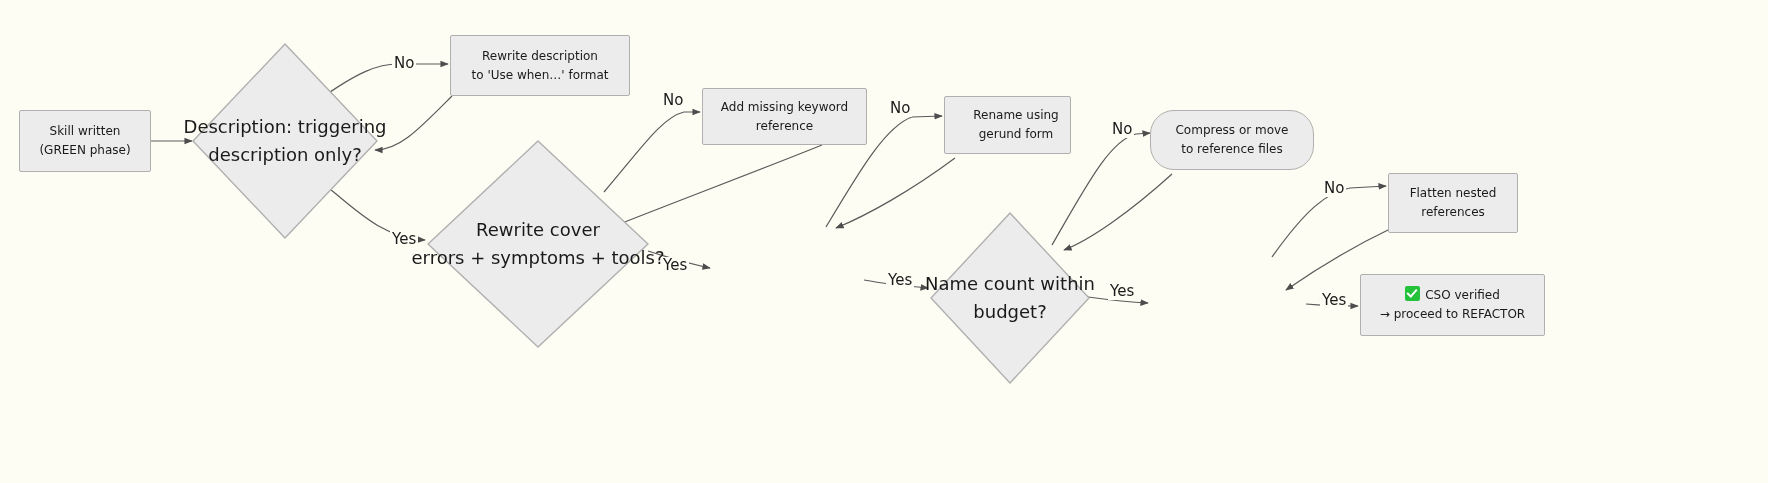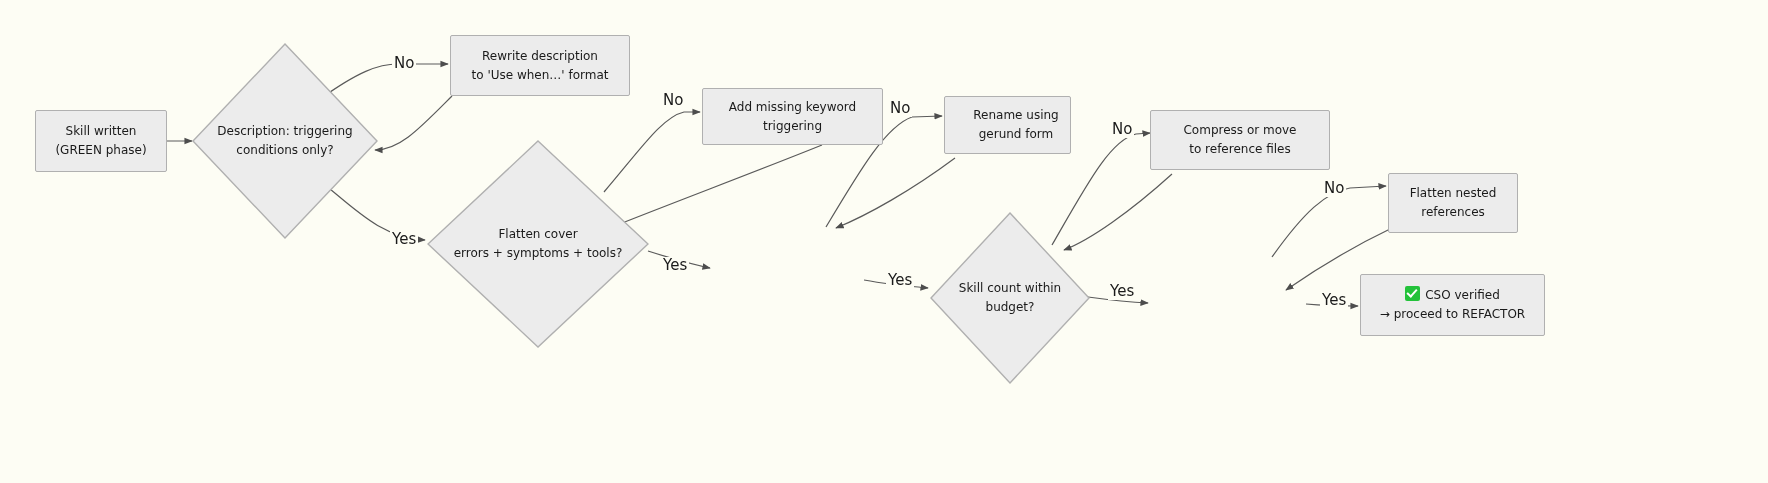--- a/index.html
+++ b/index.html
@@ -62,21 +62,21 @@
   .diamond-wrap .label {
     position: absolute;
     left: 0;
     top: 0;
     width: 100%;
     height: 100%;
     display: flex;
     flex-direction: column;
     align-items: center;
     justify-content: center;
-    font-size: 12px;
+    font-size: 18px;
     line-height: 1.55;
     color: #1a1a1a;
     text-align: center;
     white-space: nowrap;
   }
   .edge-label {
     position: absolute;
     font-size: 15px;
     color: #1a1a1a;
     background: #fdfdf4;
@@ -147,80 +147,80 @@
       <path d="M 1088 297 C 1110 300 1126 302 1148 303"></path>
 
       <path d="M 1272 257 C 1304 212 1326 192 1350 188 L 1386 186"></path>
 
       <path d="M 1392 228 C 1350 248 1312 272 1286 290"></path>
 
       <path d="M 1306 304 C 1328 306 1340 306 1358 306"></path>
     </g>
   </svg>
 
-  <div class="node rect" style="left:19px; top:110px; width:132px; height:62px;margin-left:16px;">
+  <div class="node rect" style="left:19px; top:110px; width:132px; height:62px;">
     <div class="label">
       <span>Skill written</span>
       <span class="line2">(GREEN phase)</span>
     </div>
   </div>
 
   <div class="diamond-wrap" style="left:192px; top:43px; width:186px; height:196px;">
     <svg class="diamond-shape" viewBox="0 0 186 196" preserveAspectRatio="none">
       <polygon points="93,1 185,98 93,195 1,98" fill="#ececec" stroke="#b0b0b0" stroke-width="1.4"></polygon>
     </svg>
     <div class="label">
       <span>Description: triggering</span>
-      <span>conditions only?</span>
+      <span>description only?</span>
     </div>
   </div>
 
   <div class="node rect" style="left:450px; top:35px; width:180px; height:61px;">
     <div class="label">
       <span>Rewrite description</span>
       <span class="line2">to 'Use when…' format</span>
     </div>
   </div>
 
   <div class="diamond-wrap" style="left:427px; top:140px; width:222px; height:208px;">
     <svg class="diamond-shape" viewBox="0 0 222 208" preserveAspectRatio="none">
       <polygon points="111,1 221,104 111,207 1,104" fill="#ececec" stroke="#b0b0b0" stroke-width="1.4"></polygon>
     </svg>
     <div class="label">
-      <span>Flatten cover</span>
+      <span>Rewrite cover</span>
       <span>errors + symptoms + tools?</span>
     </div>
   </div>
 
-  <div class="node rect" style="left:702px; top:88px; width:181px; height:57px;">
+  <div class="node rect" style="left:702px; top:88px; width:165px; height:57px;">
     <div class="label">
       <span>Add missing keyword</span>
-      <span class="line2">triggering</span>
+      <span class="line2">reference</span>
     </div>
   </div>
 
 
   <div class="node rect" style="left:944px; top:96px; width:127px; height:58px;padding-left:17px;">
     <div class="label">
       <span>Rename using</span>
       <span class="line2">gerund form</span>
     </div>
   </div>
 
   <div class="diamond-wrap" style="left:930px; top:212px; width:160px; height:172px;">
     <svg class="diamond-shape" viewBox="0 0 160 172" preserveAspectRatio="none">
       <polygon points="80,1 159,86 80,171 1,86" fill="#ececec" stroke="#b0b0b0" stroke-width="1.4"></polygon>
     </svg>
     <div class="label">
-      <span>Skill count within</span>
+      <span>Name count within</span>
       <span>budget?</span>
     </div>
   </div>
 
-  <div class="node rect" style="left:1150px; top:110px; width:180px; height:60px;">
+  <div class="node rect" style="left:1150px; top:110px; width:164px; height:60px;border-radius:24px;">
     <div class="label">
       <span>Compress or move</span>
       <span class="line2">to reference files</span>
     </div>
   </div>
 
 
   <div class="node rect" style="left:1360px; top:274px; width:185px; height:62px;">
     <div class="label">
       <span><span class="check-icon"></span><span>CSO verified</span></span>

